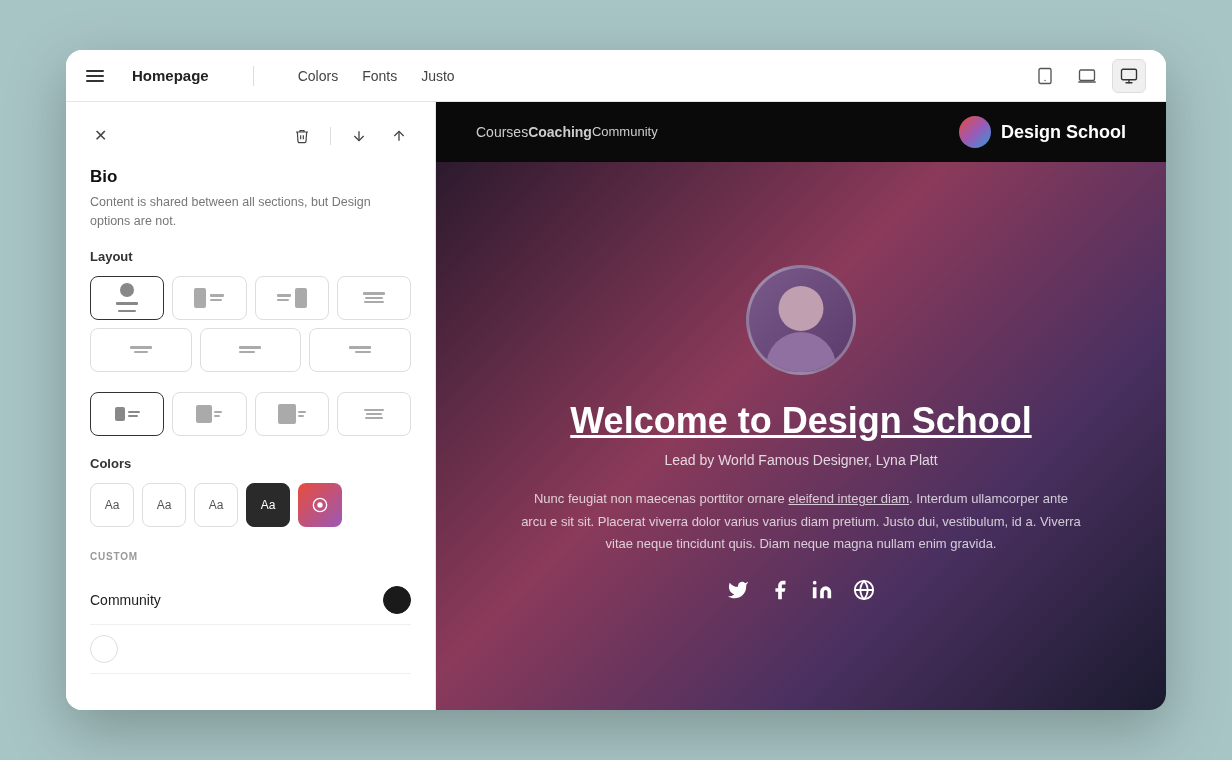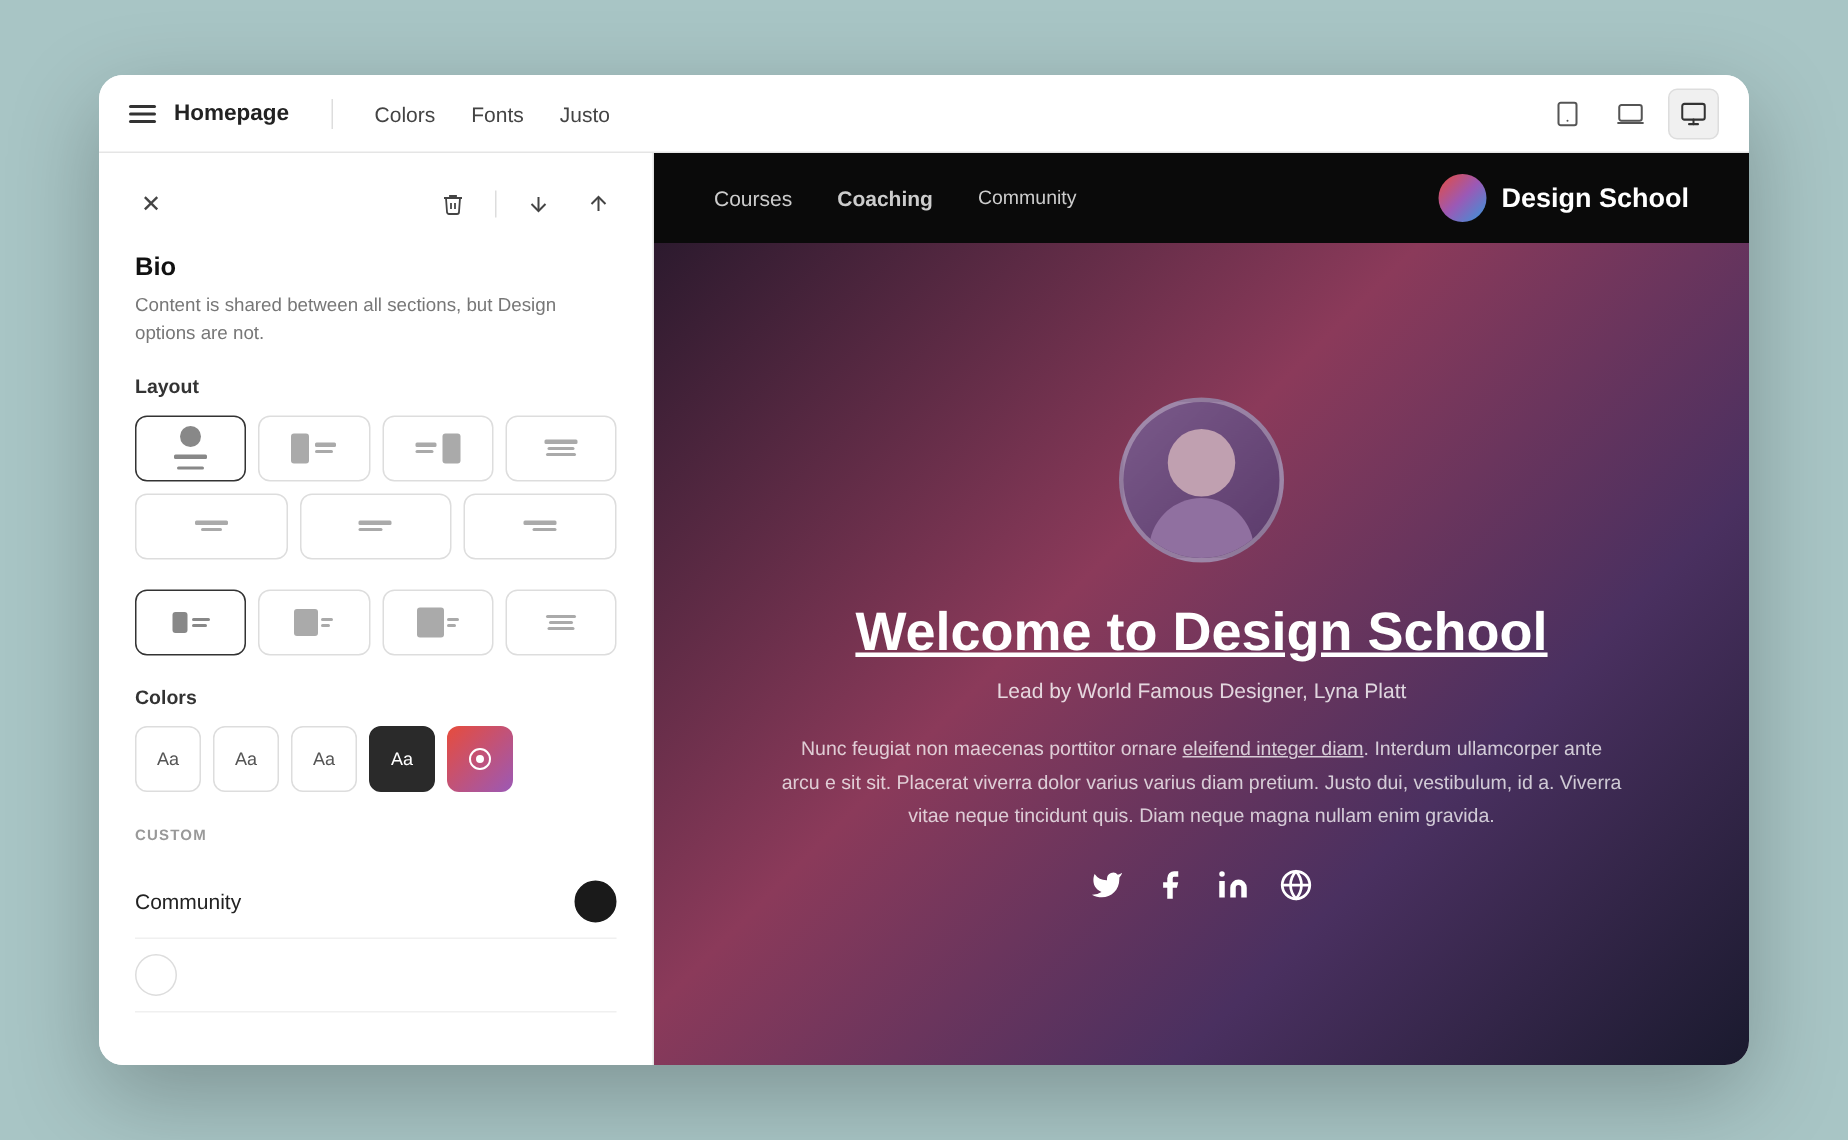--- a/index.html
+++ b/index.html
@@ -29,21 +29,21 @@
       align-items: center;
       padding: 0 20px;
       height: 52px;
       border-bottom: 1px solid #e5e5e5;
       background: #fff;
       flex-shrink: 0;
     }
     .top-bar-left {
       display: flex;
       align-items: center;
-      gap: 12px;
+      gap: 28px;
     }
     .menu-icon {
       display: flex;
       flex-direction: column;
       gap: 3px;
       cursor: pointer;
     }
     .menu-icon span {
       display: block;
       width: 18px;
@@ -279,21 +279,20 @@
     .site-nav {
       background: #0a0a0a;
       height: 60px;
       display: flex;
       align-items: center;
       padding: 0 40px;
       flex-shrink: 0;
     }
     .site-nav-links {
       display: flex;
-      gap: 30px;
     }
     .site-nav-links a {
       color: #ccc;
       font-size: 14px;
       text-decoration: none;
     }
     .site-logo {
       margin-left: auto;
       display: flex;
       align-items: center;

